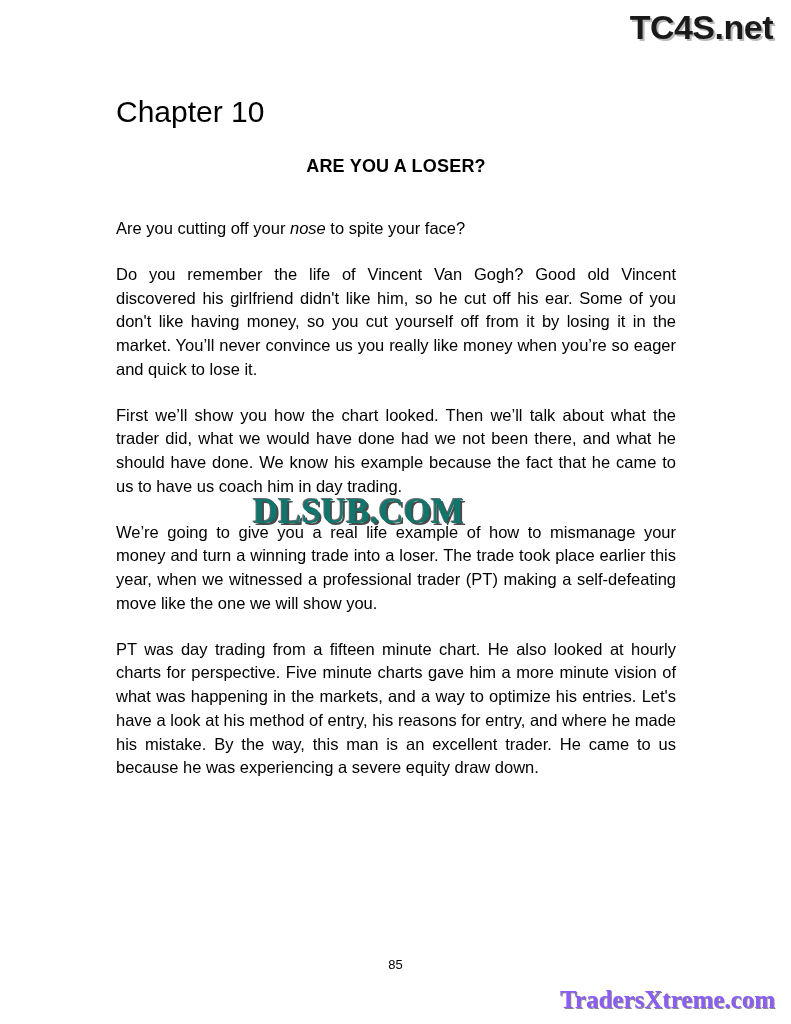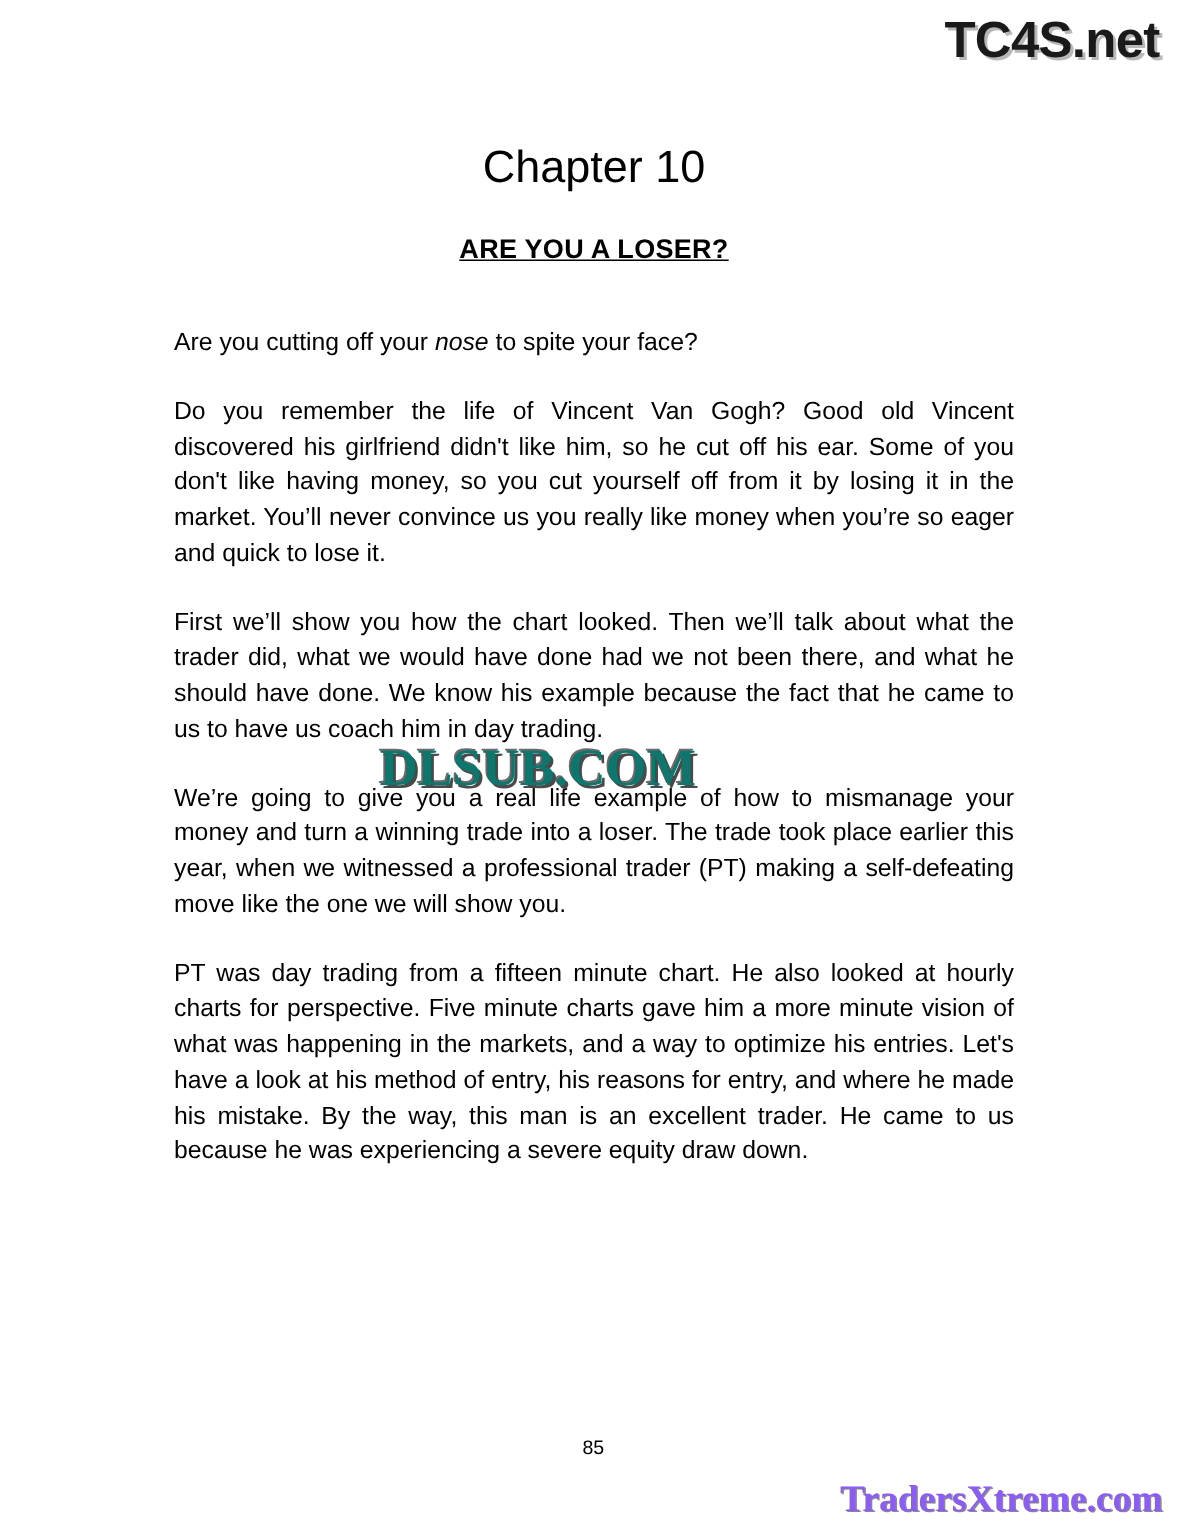--- a/index.html
+++ b/index.html
@@ -60,35 +60,33 @@
     white-space: nowrap;
     z-index: 5;
   }
   .content {
     position: absolute;
     left: 116px;
     top: 0;
     width: 560px;
   }
   .chapter-title {
-    text-align: center;
     font-size: 30px;
     font-weight: normal;
     margin: 0;
     padding-top: 95px;
     letter-spacing: 0px;
   }
   .chapter-subtitle {
     text-align: center;
     font-size: 18px;
     font-weight: bold;
     margin: 0;
     padding-top: 27px;
     letter-spacing: 0.2px;
-    text-decoration: underline;
   }
   p.body-para {
     font-size: 16.5px;
     line-height: 1.44;
     text-align: justify;
     margin: 0 0 0 0;
     padding-top: 22px;
     hyphens: none;
   }
   p.body-para.first {

